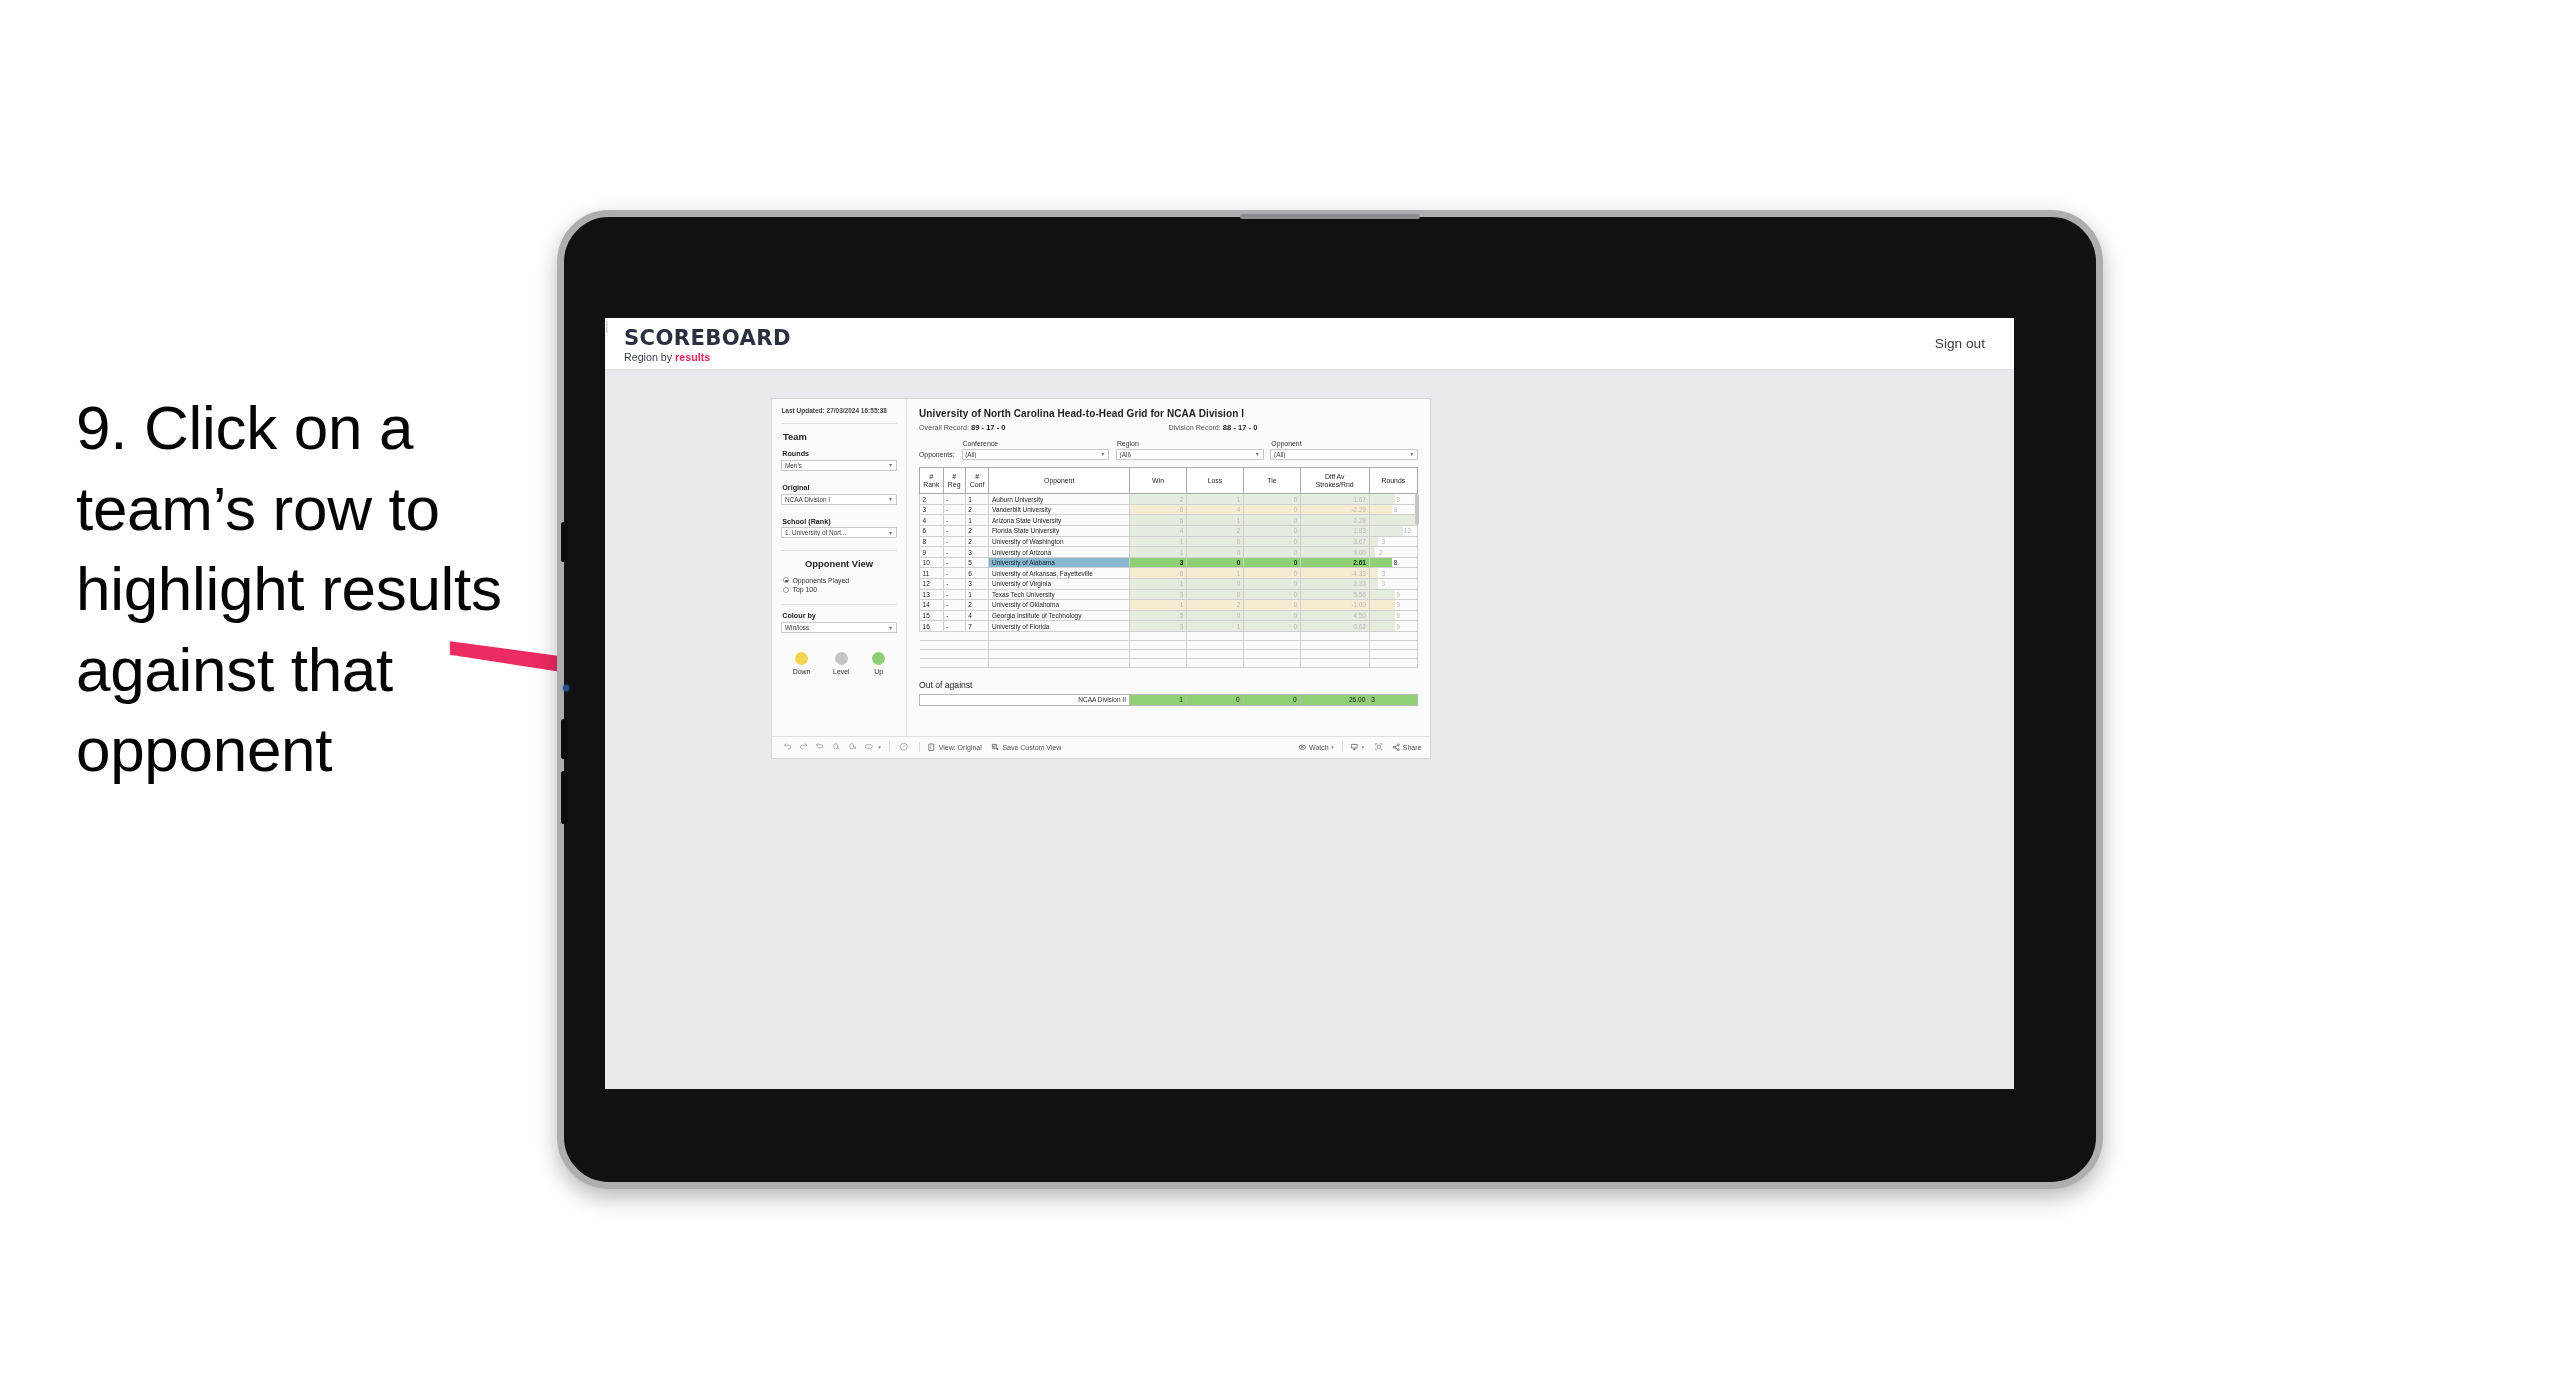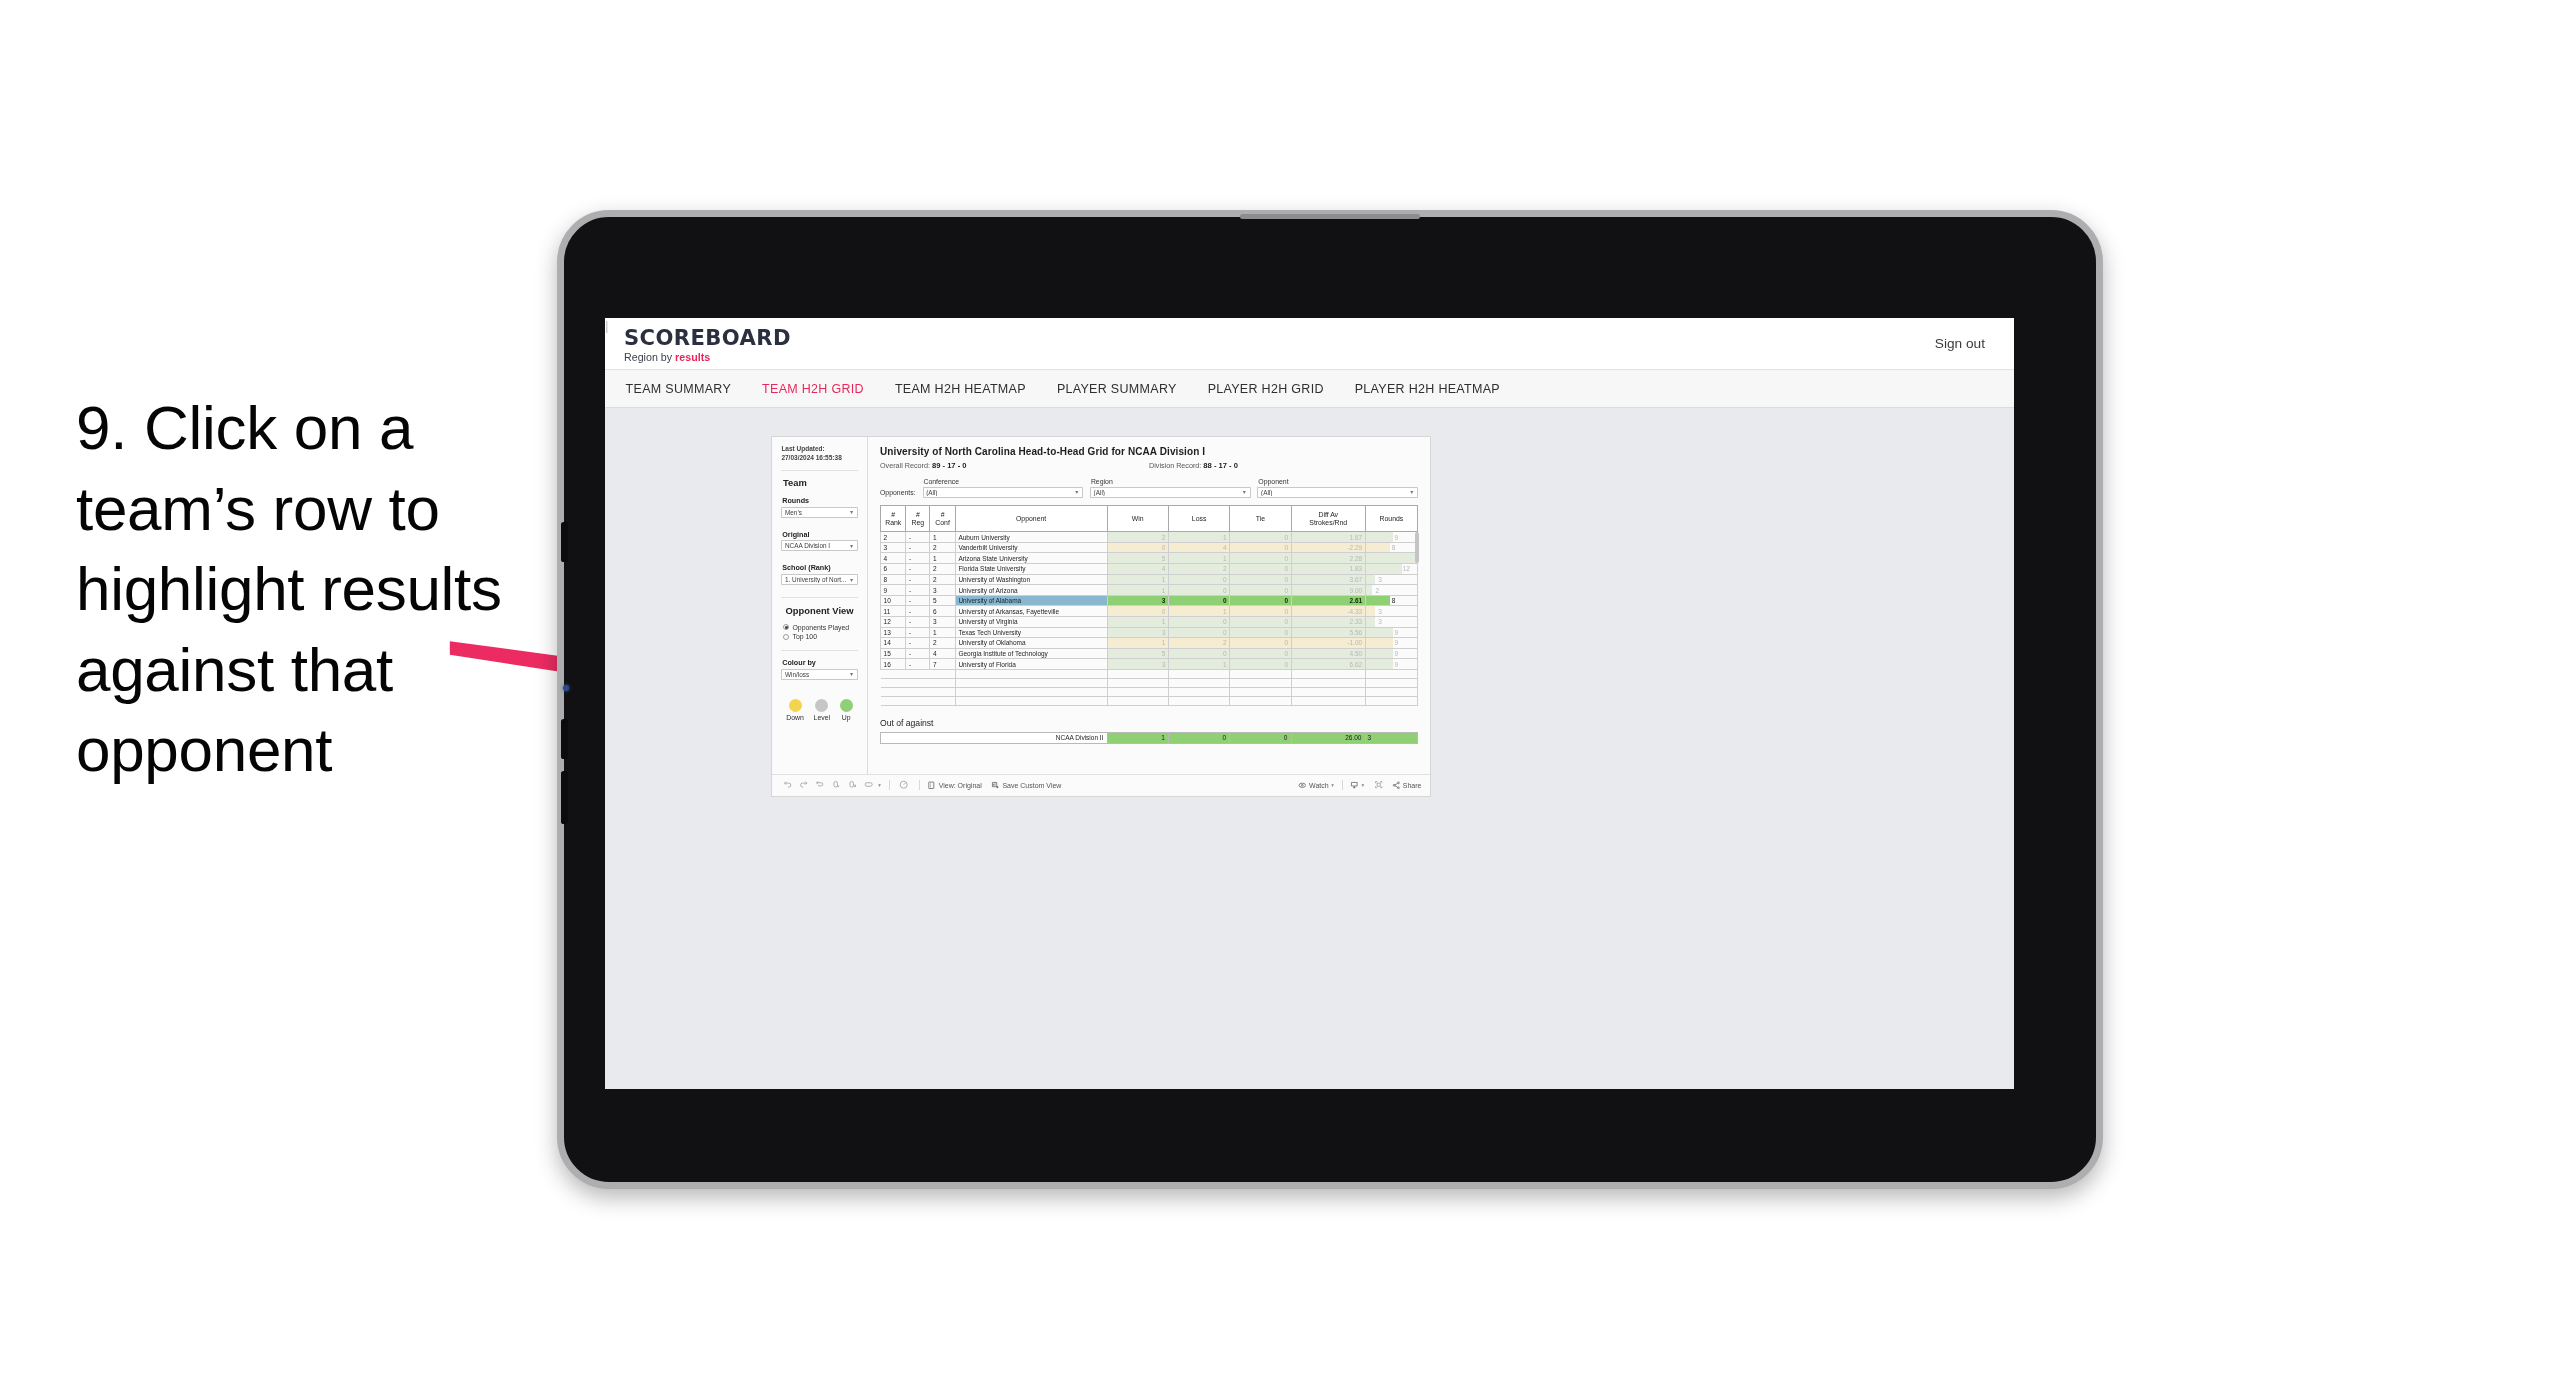--- a/index.html
+++ b/index.html
@@ -102,21 +102,21 @@
   #wb {
     position:absolute; left:166px; top:27.5px;
     width: 660px; height: 361px;
     background:#fbfbfb; border:0.9px solid #d6d6d6;
     display:flex; flex-direction:column;
   }
   #wbbody{ display:flex; flex:1; min-height:0; }
 
   
   #sidebar{
-    width:96px; border-right:0.9px solid #dcdcdc; background:#fbfbfb;
+    width:135px; border-right:0.9px solid #dcdcdc; background:#fbfbfb;
     padding: 8.6px 9.4px 0 9.4px; font-size:6.9px; color:#333;
   }
   #lastupd{ font-size:6.5px; color:#444; line-height:1.35; font-weight:600; }
   .hr{ height:0.9px; background:#e0e0e0; margin:6.9px 0; }
   .sec-title{ font-size:9.4px; font-weight:700; color:#222; margin:5.2px 0 7.7px 1.7px; }
   .sec-title.center{ text-align:center; margin-left:0;}
   .f-label{ font-size:7.2px; font-weight:700; color:#222; margin:0 0 1.7px 0.9px; }
   .sel{
     height:11px; border:0.9px solid #c9c9c9; background:#fff; border-radius:0.9px;
     display:flex; align-items:center; padding:0 2.6px;
@@ -226,28 +226,20 @@
           <div class="sb-sub">
             <span>Region by </span><span class="clippd">results</span>
           </div>
         </div>
         <div id="signout">
           <span class="bar">|</span>
           <span class="so">Sign out</span>
         </div>
       </div>
 
-      <div id="subnav">
-        <div class="sitem">TEAM SUMMARY</div>
-        <div class="sitem active">TEAM H2H GRID</div>
-        <div class="sitem">TEAM H2H HEATMAP</div>
-        <div class="sitem">PLAYER SUMMARY</div>
-        <div class="sitem">PLAYER H2H GRID</div>
-        <div class="sitem">PLAYER H2H HEATMAP</div>
-      </div>
 
       <div id="canvas">
         <div id="wb">
           <div id="wbbody">
 
             <div id="sidebar">
               <div id="lastupd">Last Updated: 27/03/2024 16:55:38</div>
               <div class="hr"></div>
               <div class="sec-title">Team</div>
 

